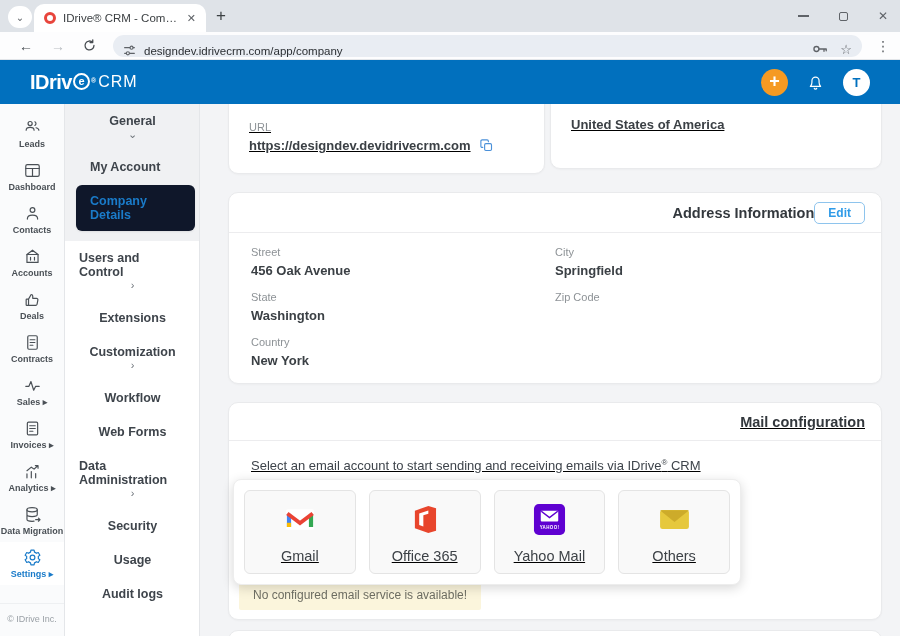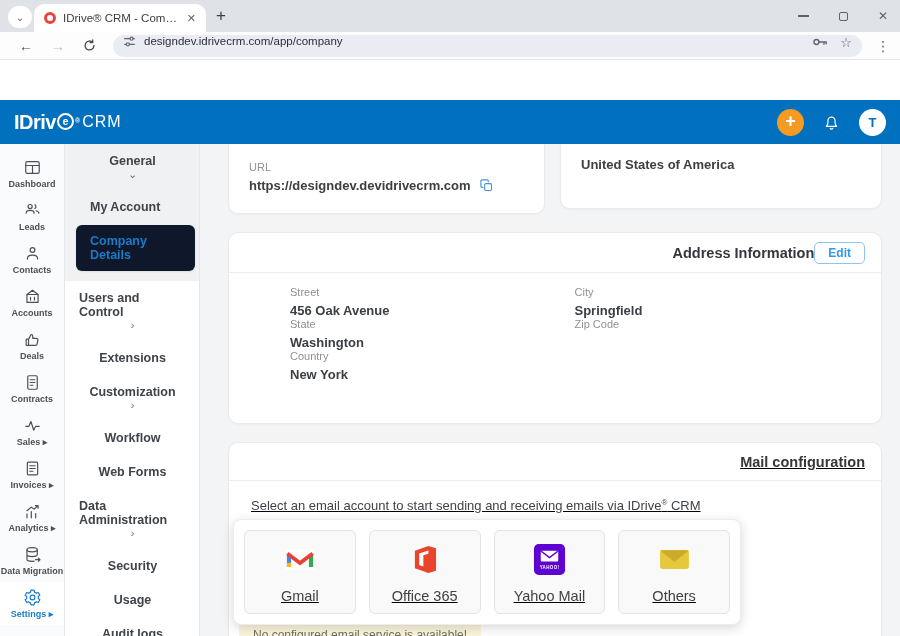--- a/index.html
+++ b/index.html
@@ -14,28 +14,28 @@
   .tab-close { font-size:11px; color:#5f6368; padding:0 2px; }
   .newtab { font-size:17px; color:#3c4043; margin:0 0 6px 10px; }
   .win-controls { position:absolute; right:12px; top:0; height:32px; display:flex; align-items:center; gap:30px; color:#5f6368; }
   .win-min { width:11px; height:1.5px; background:#5f6368; }
   .win-max { width:9px; height:9px; border:1.5px solid #5f6368; border-radius:2px; }
   .win-close { font-size:12px; }
 
   .toolbar { height:28px; background:#fdfdfe; display:flex; align-items:center; padding:0 10px; border-bottom:1px solid #e2e5e9; }
   .nav-ic { font-size:14px; color:#474c51; margin:0 9px; }
   .nav-ic.disabled { color:#b9bdc2; }
-  .omnibox { flex:1; height:22px; background:#e9edf3; border-radius:12px; margin:0 8px; display:flex; align-items:flex-start; padding:0 10px; gap:8px; }
+  .omnibox { flex:1; height:22px; background:#e9edf3; border-radius:12px; margin:0 8px; display:flex; align-items:flex-end; padding:0 10px; gap:8px; }
   .omni-url { font-size:11.5px; color:#2b2f33; flex:1; }
   .omni-right { display:flex; align-items:center; gap:12px; }
   .star { font-size:13px; color:#5f6368; }
   .kebab { font-size:14px; color:#5f6368; margin-left:6px; letter-spacing:0; }
 
   
-  .app-header { height:44px; background:#0170BE; display:flex; align-items:center; padding:0 14px; color:#fff;margin-top:40px; }
+  .app-header { height:44px; background:#0170BE; display:flex; align-items:center; padding:0 30px; color:#fff; }
   .logo { display:flex; align-items:center; font-weight:bold; }
   .logo-part1 { font-size:20px; letter-spacing:-0.5px; }
   .logo-e { width:17px; height:17px; border:2px solid #fff; border-radius:50%; font-size:11px; display:flex; align-items:center; justify-content:center; margin:0 0 2px 1px; font-weight:bold; }
   .logo-reg { font-size:7px; align-self:flex-start; margin:6px 2px 0 1px; }
   .logo-suffix { font-size:16px; font-weight:400; letter-spacing:1px; }
   .header-right { margin-left:auto; display:flex; align-items:center; gap:18px; }
   .plus-btn { width:27px; height:27px; border-radius:50%; background:#F59A23; display:flex; align-items:center; justify-content:center; font-size:18px; font-weight:bold; color:#fff; line-height:1; padding-bottom:2px; }
   .avatar { width:27px; height:27px; border-radius:50%; background:#fff; color:#0170BE; font-weight:bold; font-size:13px; display:flex; align-items:center; justify-content:center; }
 
   
@@ -52,32 +52,32 @@
   .sidebar { width:135px; background:#fff; border-right:1px solid #e4e6e9; font-size:12.5px; font-weight:bold; color:#3E444B; }
   .general-group { background:#f0f1f3; padding-bottom:8px; }
   .side-row { display:flex; align-items:center; justify-content:space-between; padding:10px 13px 10px 14px;flex-direction:column; }
   .side-sub { padding:9px 13px 9px 25px; }
   .side-chev { color:#6d737a; font-size:11px; font-weight:normal; }
   .side-active { background:#0f172a; border-radius:6px; margin:2px 4px 2px 11px; padding:9px 4px 9px 14px; color:#1A7BC9; box-shadow:0 1px 2px rgba(0,0,0,0.08); }
 
   .content { flex:1; background:#f3f4f6; padding:0 18px 0 28px; overflow:hidden; }
   .card { background:#fff; border:1px solid #e9eaec; border-radius:10px; box-shadow:0 1px 2px rgba(0,0,0,0.03); }
 
-  .top-cards { display:flex; gap:15px; margin-top:-34px; }
+  .top-cards { display:flex; gap:5px; margin-top:-34px;text-decoration:underline; }
   .url-card { width:317px; height:104px; padding:50px 20px 0; border-top-left-radius:0; border-top-right-radius:0; }
   .cur-card { flex:1; height:99px; padding:46px 20px 0; border-top-left-radius:0; border-top-right-radius:0; }
   .f-label { font-size:11px; color:#8d9296; margin-bottom:5px; }
   .f-value { font-size:13px; color:#3b4045; font-weight:bold; display:flex; align-items:center; gap:8px; }
   .copy-ic svg { width:15px; height:15px; stroke:#4a90d9; fill:none; stroke-width:1.8; stroke-linecap:round; stroke-linejoin:round; display:block; }
 
   .addr-card { margin-top:18px; height:192px; }
   .card-head { height:40px; display:flex; align-items:center; justify-content:flex-end; padding:0 16px; border-bottom:1px solid #ececee; }
   .card-title { font-size:14.5px; font-weight:bold; color:#33383d; }
   .edit-btn { font-size:12px; font-weight:bold; color:#2F9BE8; border:1.5px solid #8ec4ed; background:#fff; border-radius:5px; padding:3px 13px; }
-  .addr-grid { display:grid; grid-template-columns:1fr 1fr; padding:13px 22px;margin-left:39px; }
+  .addr-grid { display:grid; grid-template-columns:1fr 1fr; row-gap:13px; padding:13px 22px; }
 
   .mail-card { margin-top:18px; height:218px;text-decoration:underline; }
   .mail-sub { font-size:13px; color:#3E444B; padding:17px 22px 6px; }
   .mail-sub sup { font-size:8px; }
   .popup { position:relative; z-index:2; margin-left:4px; width:508px; background:#fff; border:1px solid #ededed; border-radius:8px; box-shadow:0 3px 12px rgba(0,0,0,0.16); padding:10px; display:flex; gap:13px;align-items:center; }
   .provider { width:112px; height:84px; background:#f9f9f9; border:1px solid #e4e4e4; border-radius:6px; display:flex; flex-direction:column; align-items:center; justify-content:flex-end; padding-bottom:9px; }
   .provider .p-icon { flex:1; display:flex; align-items:center; justify-content:center; }
   .p-name { font-size:14.5px; color:#3d4247; }
   .notice { position:relative; z-index:1; margin:-6px 0 0 10px; display:inline-block; background:#FBF5DC; color:#6E6E63; font-size:12px; padding:6px 14px 8px; border-radius:2px; }
 
@@ -147,31 +147,31 @@
     </span>
     <span class="avatar">T</span>
   </div>
 </div>
 
 <div class="app-body">
 
   <div class="iconbar">
     <div class="rail-item">
       <svg viewBox="0 0 24 24">
+          <circle cx="9" cy="7" r="2.6"></circle>
+          <path d="M4 15.5c0-2 2.2-3.6 5-3.6s5 1.6 5 3.6M15 4.8a2.6 2.6 0 0 1 0 4.6M16.5 12.3c2 .5 3.5 1.7 3.5 3.2"></path>
+        </svg>
+      <span class="rail-label">Leads</span>
+    </div>
+    <div class="rail-item">
+      <svg viewBox="0 0 24 24">
           <rect x="3.5" y="4.5" width="17" height="15" rx="2"></rect>
           <path d="M3.5 9.5h17M12 9.5v10"></path>
         </svg>
       <span class="rail-label">Dashboard</span>
-    </div>
-    <div class="rail-item">
-      <svg viewBox="0 0 24 24">
-          <circle cx="9" cy="7" r="2.6"></circle>
-          <path d="M4 15.5c0-2 2.2-3.6 5-3.6s5 1.6 5 3.6M15 4.8a2.6 2.6 0 0 1 0 4.6M16.5 12.3c2 .5 3.5 1.7 3.5 3.2"></path>
-        </svg>
-      <span class="rail-label">Leads</span>
     </div>
     <div class="rail-item">
       <svg viewBox="0 0 24 24">
           <circle cx="12" cy="7.5" r="3"></circle>
           <path d="M5.5 19c0-3.1 3-4.9 6.5-4.9s6.5 1.8 6.5 4.9"></path>
         </svg>
       <span class="rail-label">Contacts</span>
     </div>
     <div class="rail-item">
       <svg viewBox="0 0 24 24">

